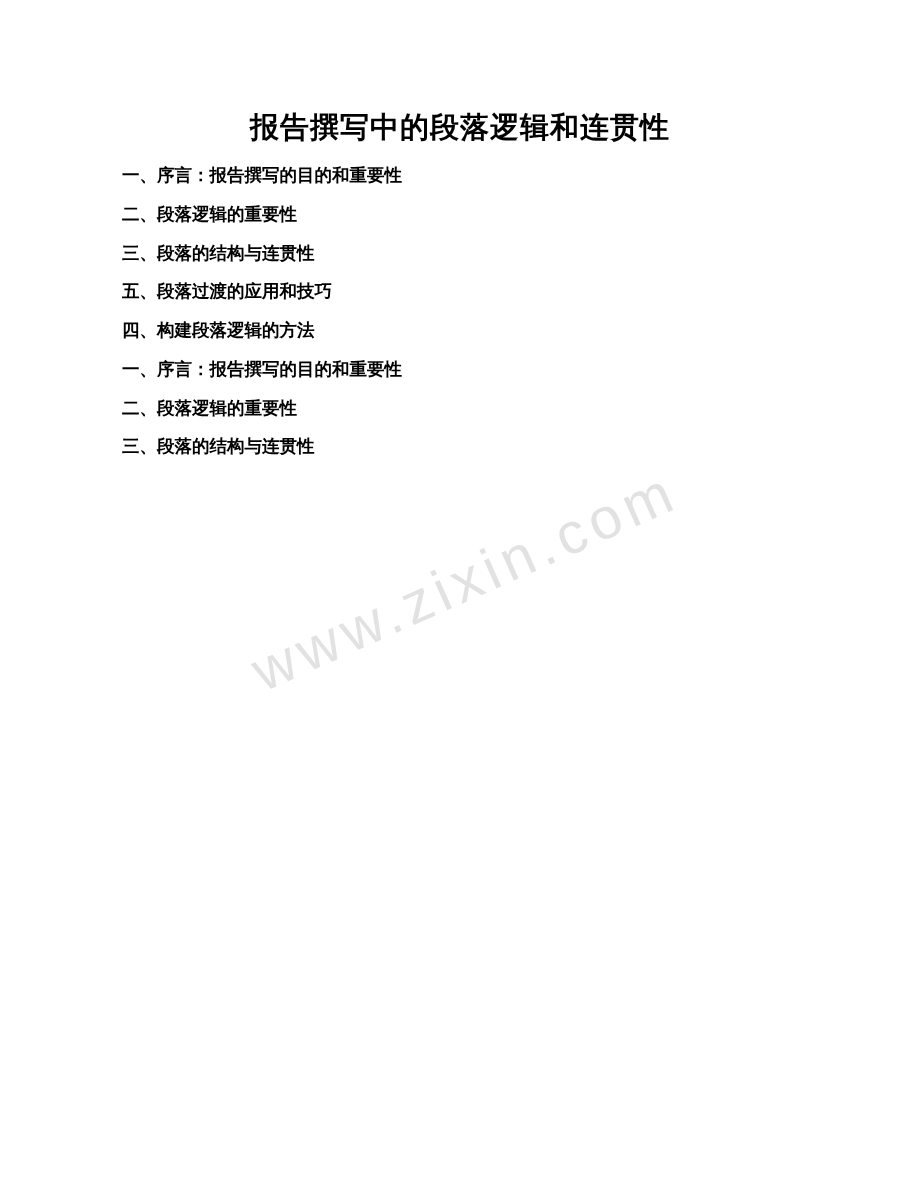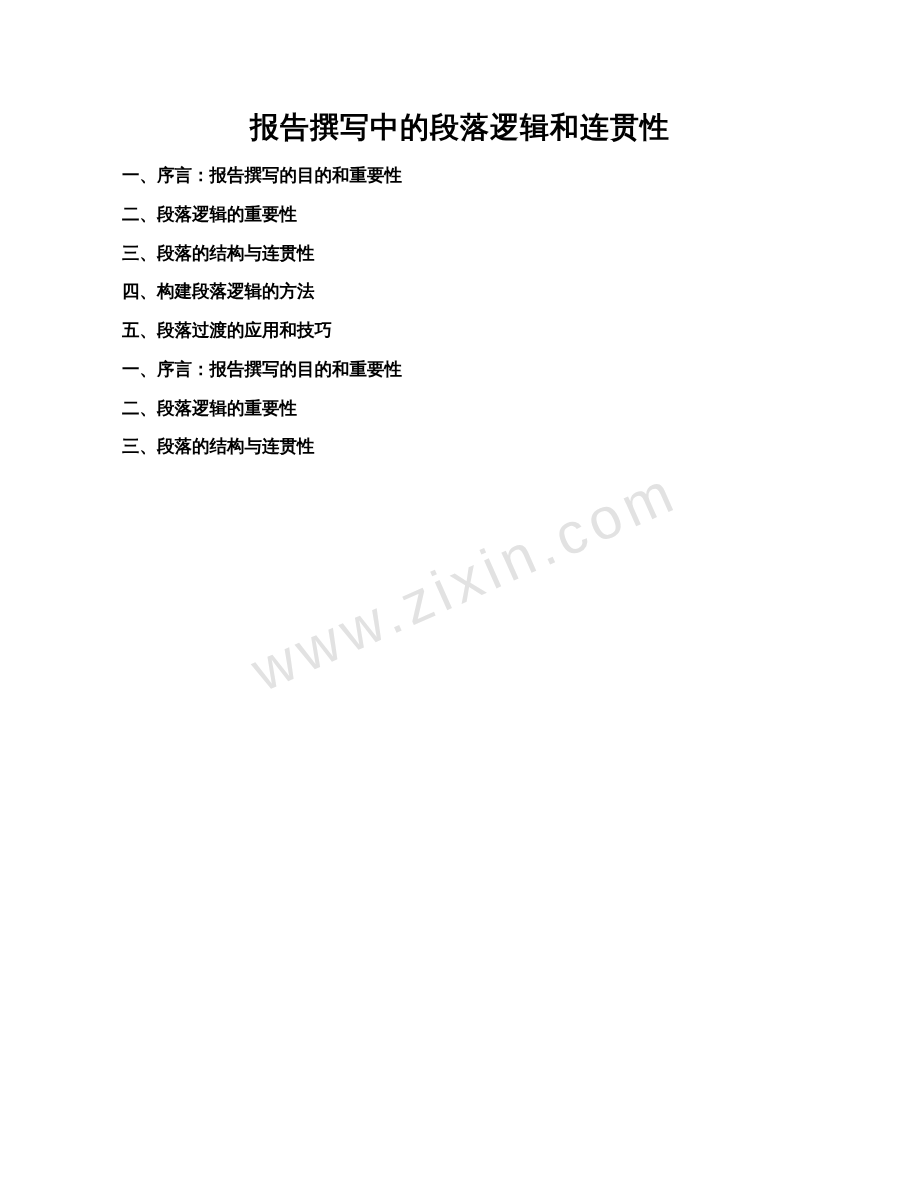--- a/index.html
+++ b/index.html
@@ -75,22 +75,22 @@
   <div class="watermark">www.zixin.com</div>
 
   <div class="content">
 
     <h1 class="doc-title">报告撰写中的段落逻辑和连贯性</h1>
 
     <div class="toc">
       <p class="heading">一、序言：报告撰写的目的和重要性</p>
       <p class="heading">二、段落逻辑的重要性</p>
       <p class="heading">三、段落的结构与连贯性</p>
+      <p class="heading">五、段落过渡的应用和技巧</p>
       <p class="heading">四、构建段落逻辑的方法</p>
-      <p class="heading">五、段落过渡的应用和技巧</p>
     </div>
 
     <div class="section">
       <p class="heading">一、序言：报告撰写的目的和重要性</p>
     </div>
 
     <div class="section">
       <p class="heading">二、段落逻辑的重要性</p>
     </div>
 

